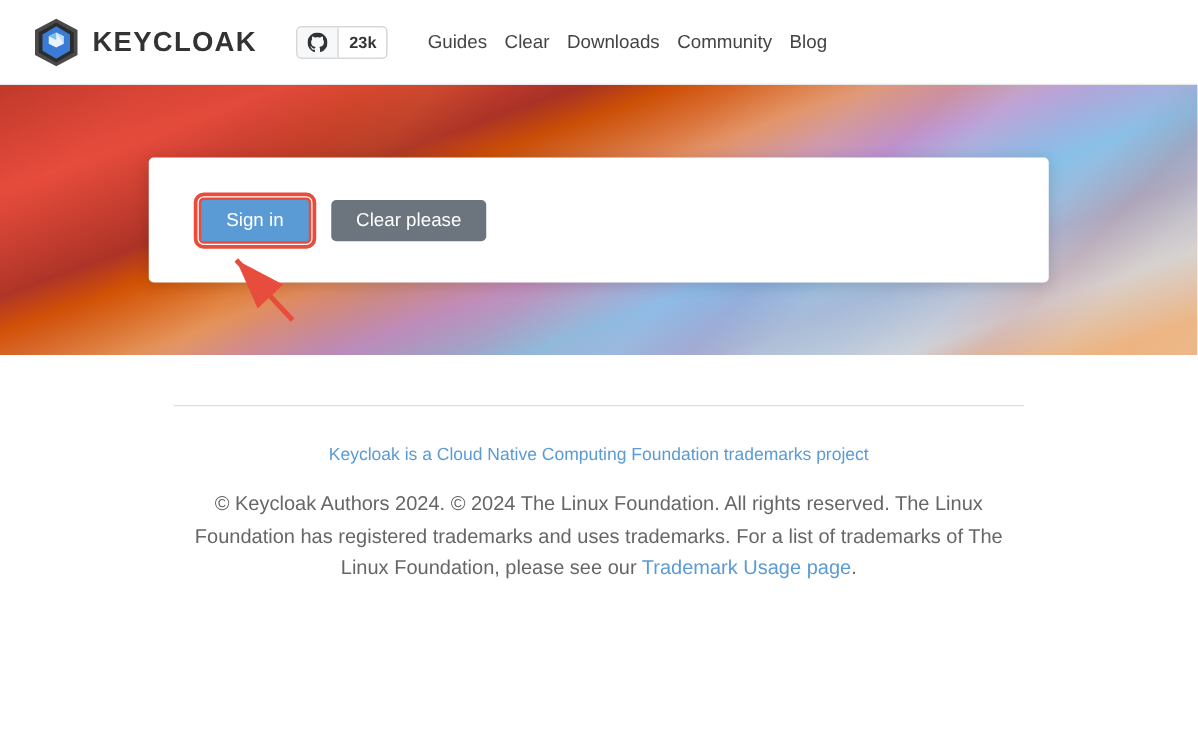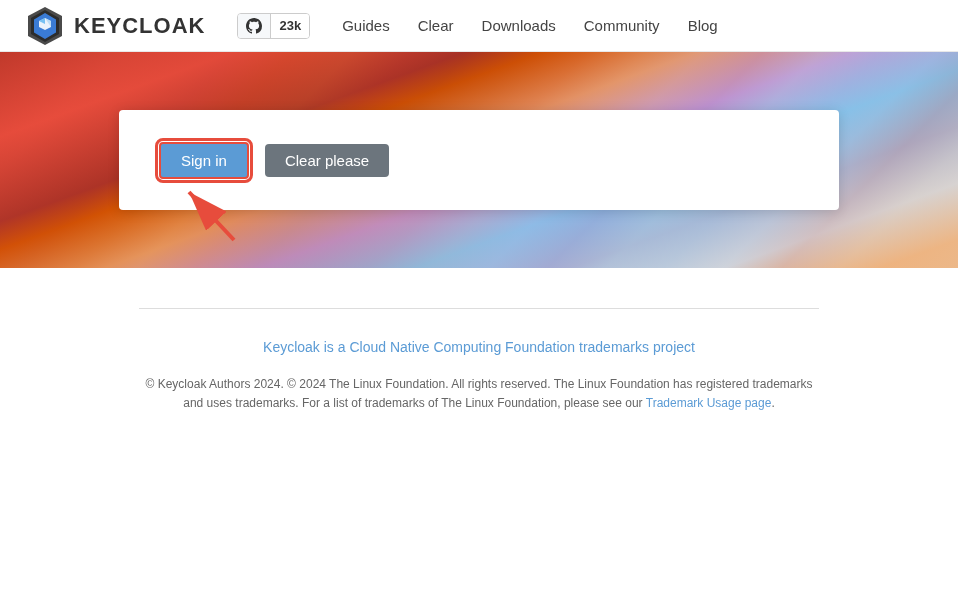--- a/index.html
+++ b/index.html
@@ -3,21 +3,21 @@
   <meta charset="utf-8">
   <style>
     * { margin: 0; padding: 0; box-sizing: border-box; }
     body { font-family: 'Segoe UI', Arial, sans-serif; background: #fff; width: 958px; min-height: 603px; }
 
     
     .header {
       display: flex;
       align-items: center;
       padding: 0 24px;
-      height: 52px;
+      height: 68px;
       background: #fff;
       border-bottom: 1px solid #e8e8e8;
       gap: 24px;
     }
     .logo-area {
       display: flex;
       align-items: center;
       gap: 8px;
       text-decoration: none;
     }
@@ -55,21 +55,21 @@
       padding: 0 8px;
       display: flex;
       align-items: center;
       height: 100%;
       color: #333;
       font-weight: 600;
     }
     .nav {
       display: flex;
       align-items: flex-start;
-      gap: 28px;
+      gap: 14px;
       margin-left: 8px;
     }
     .nav a {
       font-size: 15px;
       color: #444;
       text-decoration: none;
       font-weight: 400;
     }
 
     
@@ -191,21 +191,21 @@
     }
 
     .cncf-name-line2 {
       font-size: 13px;
       font-weight: 700;
       color: #1a1a2e;
       letter-spacing: 2px;
     }
 
     .copyright-text {
-      font-size: 12px;
+      font-size: 16px;
       color: #666;
       text-align: center;
       max-width: 680px;
       line-height: 1.6;
     }
 
     .copyright-text a {
       color: #5b9bd5;
       text-decoration: none;
     }

